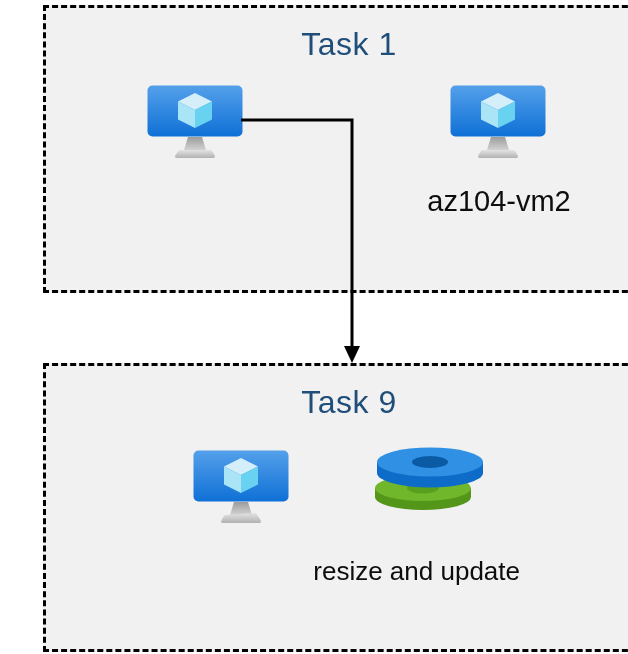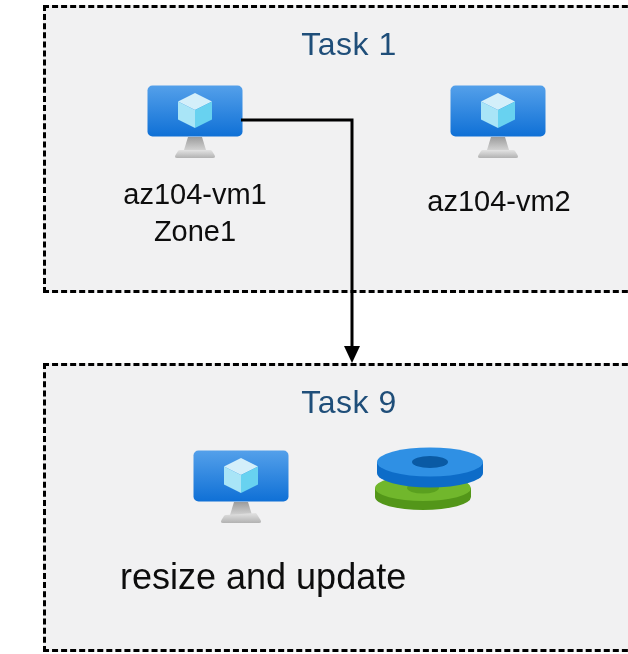--- a/index.html
+++ b/index.html
@@ -23,22 +23,22 @@
   #task1-title{top:26px;}
   #task2-title{top:384px;}
   .icon-abs{position:absolute;}
   .vm-label{
     position:absolute;width:240px;text-align:center;
     font-size:29px;line-height:37px;color:#0d0d0d;
   }
   #vm1-label{left:40px;top:176px;}
   #vm2-label{left:344px;top:183px;}
   .caption{
-    position:absolute;left:85px;top:556px;width:400px;text-align:left;
-    font-size:36px;color:#0d0d0d;
+    position:absolute;left:85px;top:556px;width:400px;text-align:right;
+    font-size:26px;color:#0d0d0d;
   }
 </style>
 </head>
 <body>
 
 <div class="canvas">
 
   <div class="task-box" id="task1-box"></div>
   <div class="task-title" id="task1-title">Task 1</div>
 
@@ -71,24 +71,20 @@
     <rect x="0.5" y="0.5" width="95" height="51" rx="5" fill="url(#scr1)"></rect>
     <g>
       <polygon points="48,8 65,16.5 48,25 31,16.5" fill="#d4effa"></polygon>
       <polygon points="31,16.5 48,25 48,43 31,34.5" fill="#a9e5f7"></polygon>
       <polygon points="65,16.5 48,25 48,43 65,34.5" fill="#68d2f0"></polygon>
     </g>
     <polygon points="41,52 55,52 59,65 37,65" fill="url(#stand1)"></polygon>
     <path d="M30 73 Q27 73 28.5 70 L31 66 Q31.5 65 33 65 L63 65 Q64.5 65 65 66 L67.5 70 Q69 73 66 73 Z" fill="url(#base1)"></path>
   </svg>
 
-  <div class="vm-label" id="vm1-label">
-    <div>az104-vm1</div>
-    <div>Zone1</div>
-  </div>
   <div class="vm-label" id="vm2-label">
     <div>az104-vm2</div>
   </div>
 
   <svg class="icon-abs" style="left:204px;top:110px" width="126" height="256" viewBox="0 0 126 256">
     <path d="M2 10 H113 V238" fill="none" stroke="#000000" stroke-width="3"></path>
     <polygon points="105,236 121,236 113,253" fill="#000000"></polygon>
   </svg>
 
   <div class="task-box" id="task2-box"></div>

